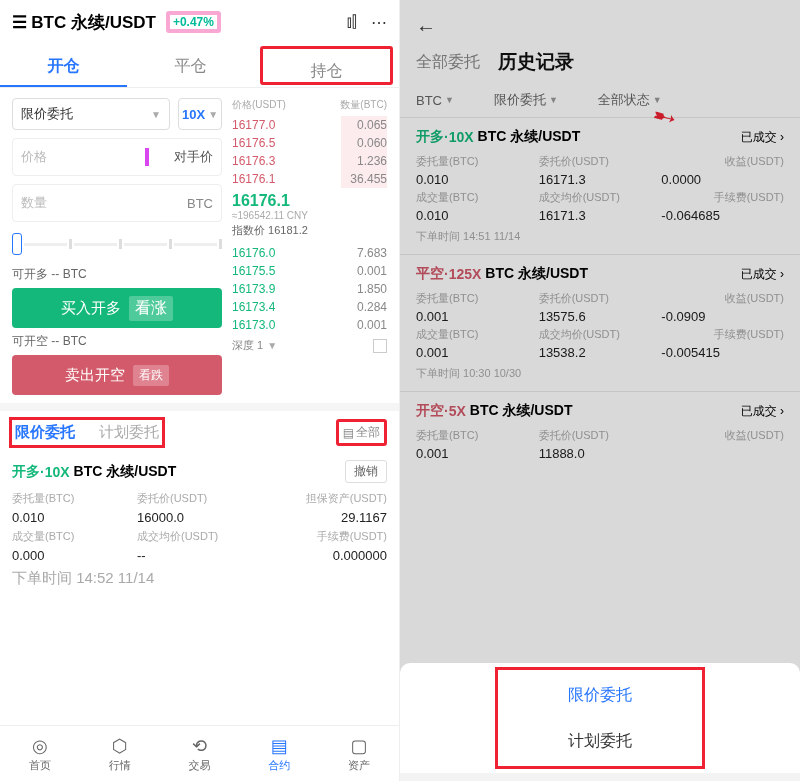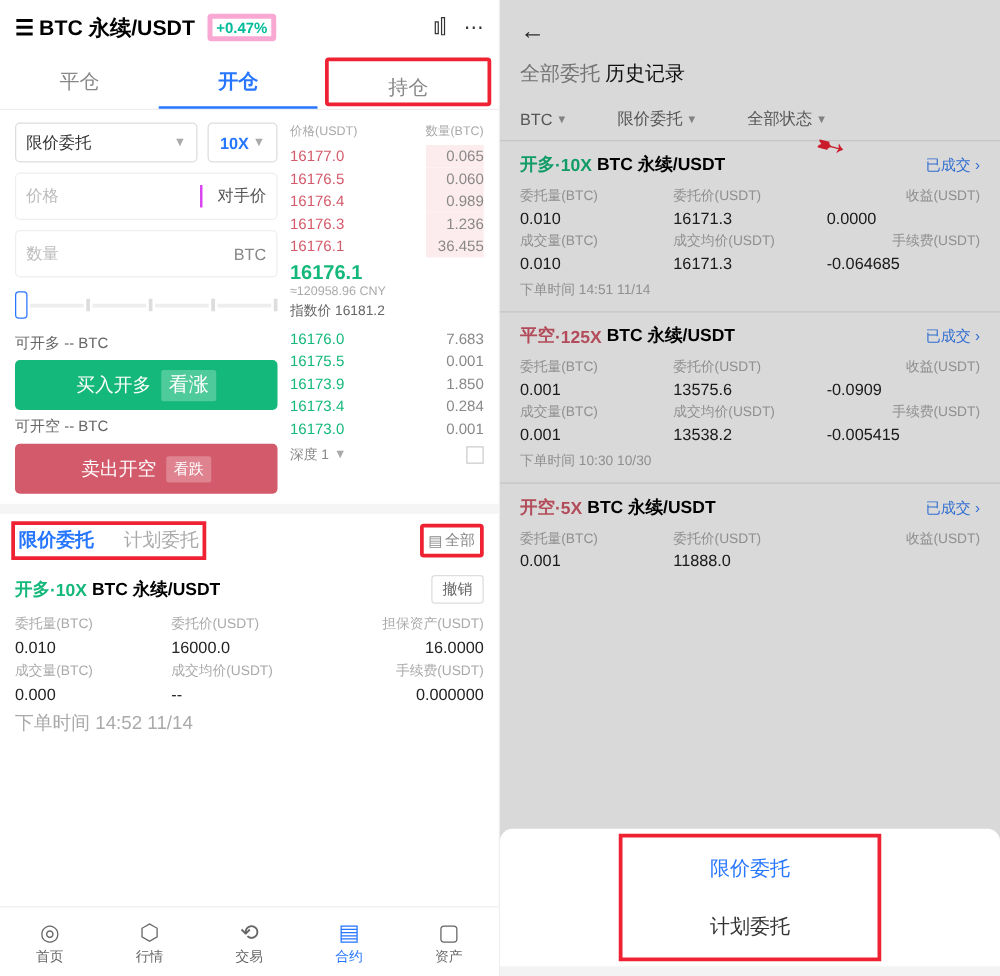--- a/index.html
+++ b/index.html
@@ -74,35 +74,35 @@
 
 
 .nav{position:absolute;bottom:0;left:0;right:0;height:56px;border-top:1px solid #eee;display:flex;background:#fff}
 .nav-item{flex:1;display:flex;flex-direction:column;align-items:center;justify-content:center;gap:1px;font-size:11px;color:#666}
 .nav-item.active{color:#2776ff}
 .nav-ico{font-size:18px}
 
 
 .rp-content{position:relative;z-index:0;padding-top:14px;height:100%}
 .rp-back{padding:0 16px;font-size:20px;color:#333}
-.rp-tabs{display:flex;align-items:center;padding:12px 16px 8px 16px;gap:4px}
+.rp-tabs{display:flex;align-items:center;padding:12px 16px 8px 16px;gap:18px}
 .rp-tab{font-size:16px;color:#888}
-.rp-tab.active{font-size:16px;color:#111;font-weight:400}
+.rp-tab.active{font-size:19px;color:#111;font-weight:700}
 .rp-filters{display:flex;padding:8px 16px;gap:40px;font-size:13px;color:#666}
 .rp-filter{display:flex;align-items:center;gap:3px}
 .rp-filter .tri{font-size:9px;color:#999}
 
 .arrow{position:absolute;top:100px;left:253px;z-index:5;color:#e23;font-size:28px;transform:rotate(15deg)}
 
 .rec{padding:10px 16px;border-top:1px solid #e8e8e8}
 .rec-title{font-size:14px;display:flex;align-items:center}
 .rec-title .s-long{color:#14b87a;font-weight:600}
 .rec-title .s-short{color:#d35a6a;font-weight:600}
 .rec-title .pair{font-weight:700;margin-left:4px}
-.rec-status{margin-left:auto;font-size:12px;color:#3b82f6}
+.rec-status{margin-left:auto;font-size:12px;color:#000000}
 .rec-grid{display:grid;grid-template-columns:1fr 1fr 1fr;margin-top:8px;row-gap:3px}
 .rec-label{font-size:11px;color:#aaa}
 .rec-val{font-size:13px;color:#222}
 .rec-val.right{text-align:left}
 .rec-time{font-size:11px;color:#aaa;margin-top:6px}
 
 .sheet{position:absolute;bottom:0;left:0;right:0;background:#fff;z-index:10;border-top-left-radius:10px;border-top-right-radius:10px}
 .sheet-opt{height:46px;display:flex;align-items:center;justify-content:center;font-size:16px;color:#333}
 .sheet-opt.active{color:#2776ff}
 .sheet-sp{height:8px;background:#f3f3f3}
@@ -120,40 +120,40 @@
         <span>☰</span>
         <span>BTC 永续/USDT</span>
         <span class="lp-change">+0.47%</span>
       </div>
       <div class="lp-hicons">
         <span>⫾⫿</span>
         <span>⋯</span>
       </div>
     </div>
     <div class="lp-tabs">
+      <div class="lp-tab active">开仓</div>
       <div class="lp-tab">平仓</div>
-      <div class="lp-tab active">开仓</div>
       <div class="lp-tab redbox" style="margin:2px 6px">持仓</div>
     </div>
 
     <div class="trade-area">
       <div class="ta-left">
         <div class="row2">
           <div class="sel" style="flex:1">
             <span>限价委托</span>
             <span class="caret">▼</span>
           </div>
-          <div class="sel2" style="width:56px">
+          <div class="sel2" style="width:44px">
             <span>10X</span>
             <span class="caret" style="margin-left:3px">▼</span>
           </div>
         </div>
         <div class="inp">
           <span>价格</span>
-          <span class="suffix" style="border-left:2px solid #d946ef;padding-left:12px;color:#555">对手价</span>
+          <span class="suffix" style="border-left:4px solid #d946ef;padding-left:25px;color:#555">对手价</span>
         </div>
         <div class="inp">
           <span>数量</span>
           <span class="suffix">BTC</span>
         </div>
         <div class="slider">
           <div class="slider-mark"></div>
             <div class="slider-seg"></div>
           <div class="slider-dot"></div>
             <div class="slider-seg"></div>
@@ -183,34 +183,30 @@
         <div id="asks">
             <div class="ob-row ask">
               <span class="p">16177.0</span>
               <span class="q">0.065</span>
             </div>
             <div class="ob-row ask">
               <span class="p">16176.5</span>
               <span class="q">0.060</span>
             </div>
             <div class="ob-row ask">
-              <span class="p">16176.4</span>
-              <span class="q">0.989</span>
-            </div>
-            <div class="ob-row ask">
               <span class="p">16176.3</span>
               <span class="q">1.236</span>
             </div>
             <div class="ob-row ask">
               <span class="p">16176.1</span>
               <span class="q">36.455</span>
             </div>
           </div>
         <div class="last">16176.1</div>
-        <div class="last-sub">≈120958.96 CNY</div>
+        <div class="last-sub">≈196542.11 CNY</div>
         <div class="idx">指数价 16181.2</div>
         <div id="bids">
             <div class="ob-row bid">
               <span class="p">16176.0</span>
               <span class="q">7.683</span>
             </div>
             <div class="ob-row bid">
               <span class="p">16175.5</span>
               <span class="q">0.001</span>
             </div>
@@ -252,21 +248,21 @@
           <span class="lev">·10X</span>
         <span class="pair">BTC 永续/USDT</span>
         <span class="oc-cancel">撤销</span>
       </div>
       <div class="oc-grid">
         <span class="oc-label">委托量(BTC)</span>
         <span class="oc-label">委托价(USDT)</span>
         <span class="oc-label" style="text-align:right">担保资产(USDT)</span>
         <span class="oc-val">0.010</span>
         <span class="oc-val">16000.0</span>
-        <span class="oc-val" style="text-align:right">16.0000</span>
+        <span class="oc-val" style="text-align:right">29.1167</span>
         <span class="oc-label">成交量(BTC)</span>
         <span class="oc-label">成交均价(USDT)</span>
         <span class="oc-label" style="text-align:right">手续费(USDT)</span>
         <span class="oc-val">0.000</span>
         <span class="oc-val">--</span>
         <span class="oc-val" style="text-align:right">0.000000</span>
       </div>
       <div class="oc-time">下单时间 14:52 11/14</div>
     </div>
 

